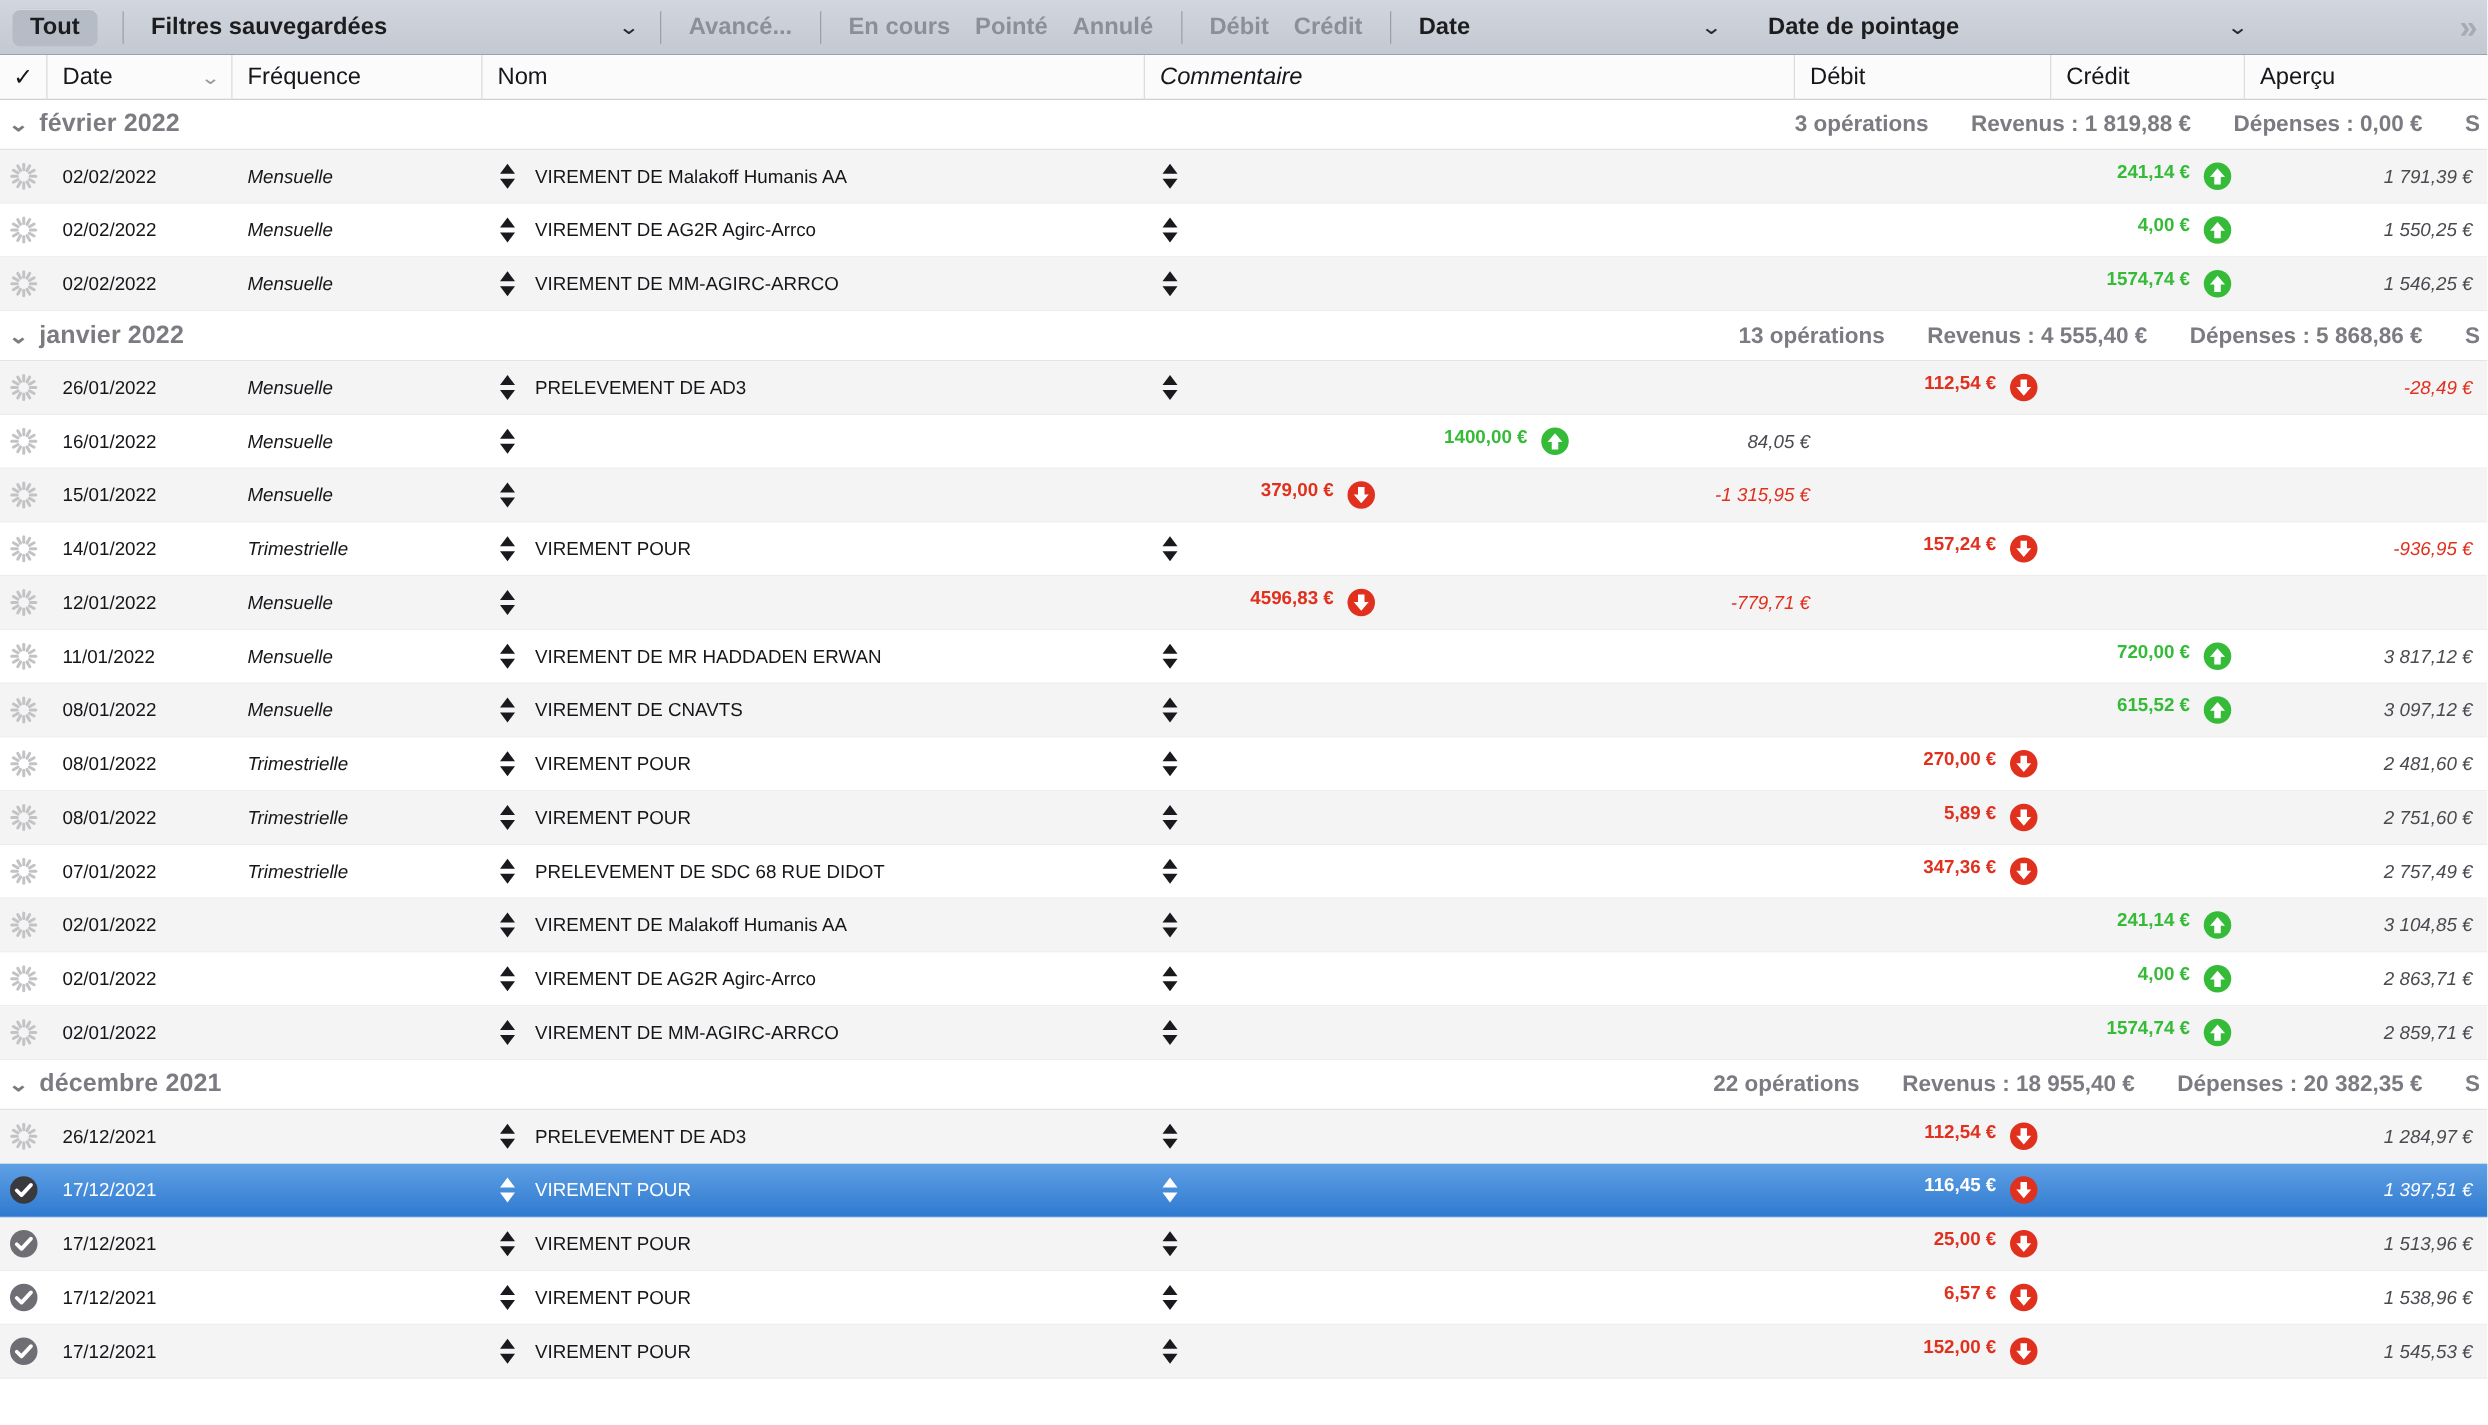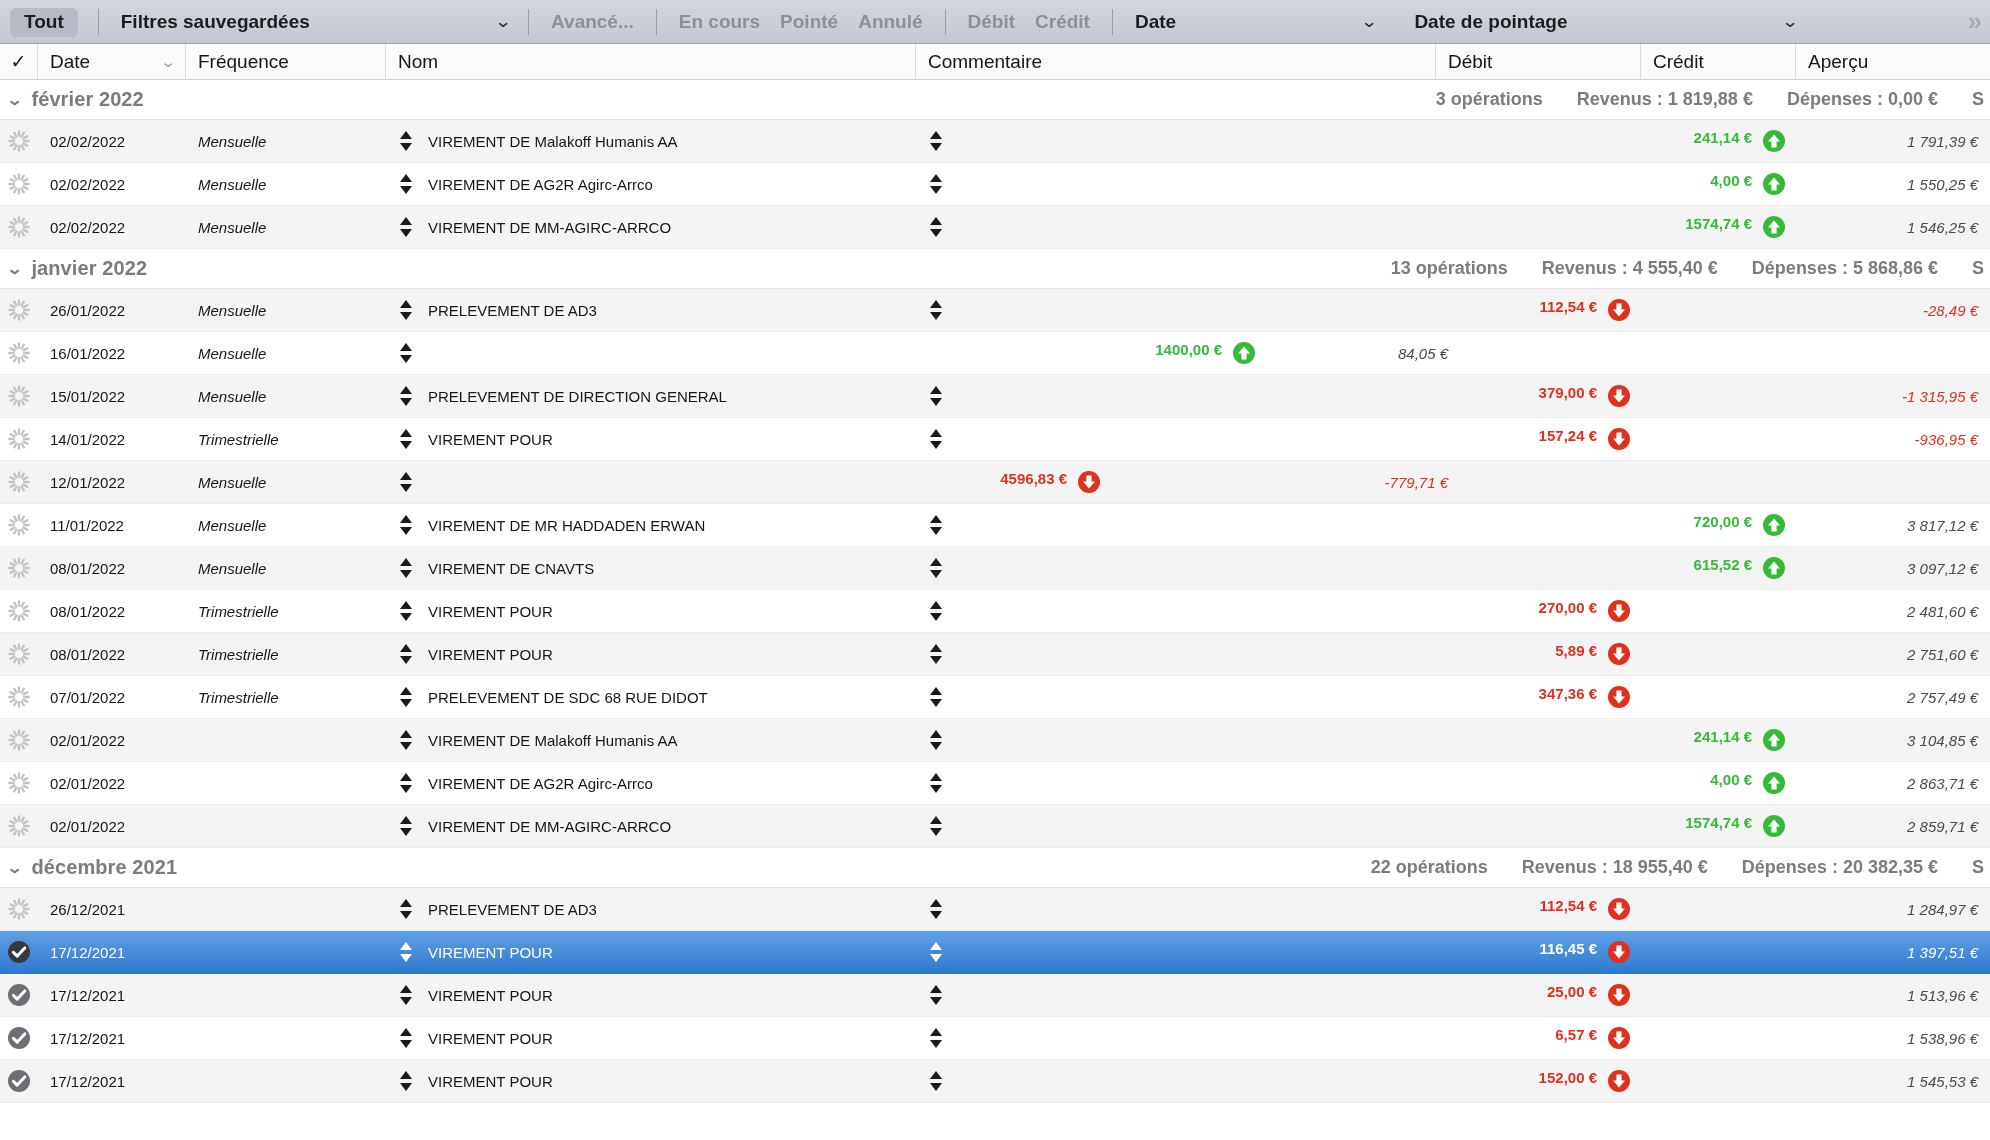--- a/index.html
+++ b/index.html
@@ -90,21 +90,21 @@
     color: #9a9aa2;
     font-size: 15px;
     transform: scaleX(1.3);
   }
 
   
   .c-check { width: 38px; flex: 0 0 38px; }
   .c-date  { width: 148px; flex: 0 0 148px; }
   .c-freq  { width: 200px; flex: 0 0 200px; }
   .c-nom   { width: 530px; flex: 0 0 530px; }
-  .c-comm  { width: 520px; flex: 0 0 520px; }
+  .c-comm  { width: 520px; flex: 0 0 520px; font-style: italic; }
   .c-deb   { width: 205px; flex: 0 0 205px; }
   .c-cred  { width: 155px; flex: 0 0 155px; }
   .c-aper  { width: 194px; flex: 0 0 194px; }
 
   
   .grouprow {
     height: 40px;
     display: flex;
     align-items: center;
     background: #ffffff;
@@ -534,29 +534,20 @@
           <line x1="7.80" y1="13.00" x2="3.40" y2="13.00" stroke="#c3c3c6" stroke-width="2.4" stroke-linecap="round"></line>
           <line x1="8.50" y1="10.40" x2="4.69" y2="8.20" stroke="#c3c3c6" stroke-width="2.4" stroke-linecap="round"></line>
           <line x1="10.40" y1="8.50" x2="8.20" y2="4.69" stroke="#c3c3c6" stroke-width="2.4" stroke-linecap="round"></line>
           <line x1="13.00" y1="7.80" x2="13.00" y2="3.40" stroke="#c3c3c6" stroke-width="2.4" stroke-linecap="round"></line>
           <line x1="15.60" y1="8.50" x2="17.80" y2="4.69" stroke="#c3c3c6" stroke-width="2.4" stroke-linecap="round"></line>
           <line x1="17.50" y1="10.40" x2="21.31" y2="8.20" stroke="#c3c3c6" stroke-width="2.4" stroke-linecap="round"></line>
         </svg>
       </div>
       <div class="cell c-date">15/01/2022</div>
       <div class="cell c-freq">Mensuelle</div>
-      <div class="cell c-nom">
-        <span class="stepper">
-          <svg width="16" height="26" viewBox="0 0 16 26">
-            <path d="M8 3 L14 11 L2 11 Z" fill="#1a1a1e"></path>
-            <path d="M8 23 L14 15 L2 15 Z" fill="#1a1a1e"></path>
-          </svg>
-        </span>
-        <span>PRELEVEMENT DE DIRECTION GENERAL</span>
-      </div>
       <div class="cell c-comm">
         <span class="stepper">
           <svg width="16" height="26" viewBox="0 0 16 26">
             <path d="M8 3 L14 11 L2 11 Z" fill="#1a1a1e"></path>
             <path d="M8 23 L14 15 L2 15 Z" fill="#1a1a1e"></path>
           </svg>
         </span>
         <span></span>
       </div>
       <div class="cell c-deb">

